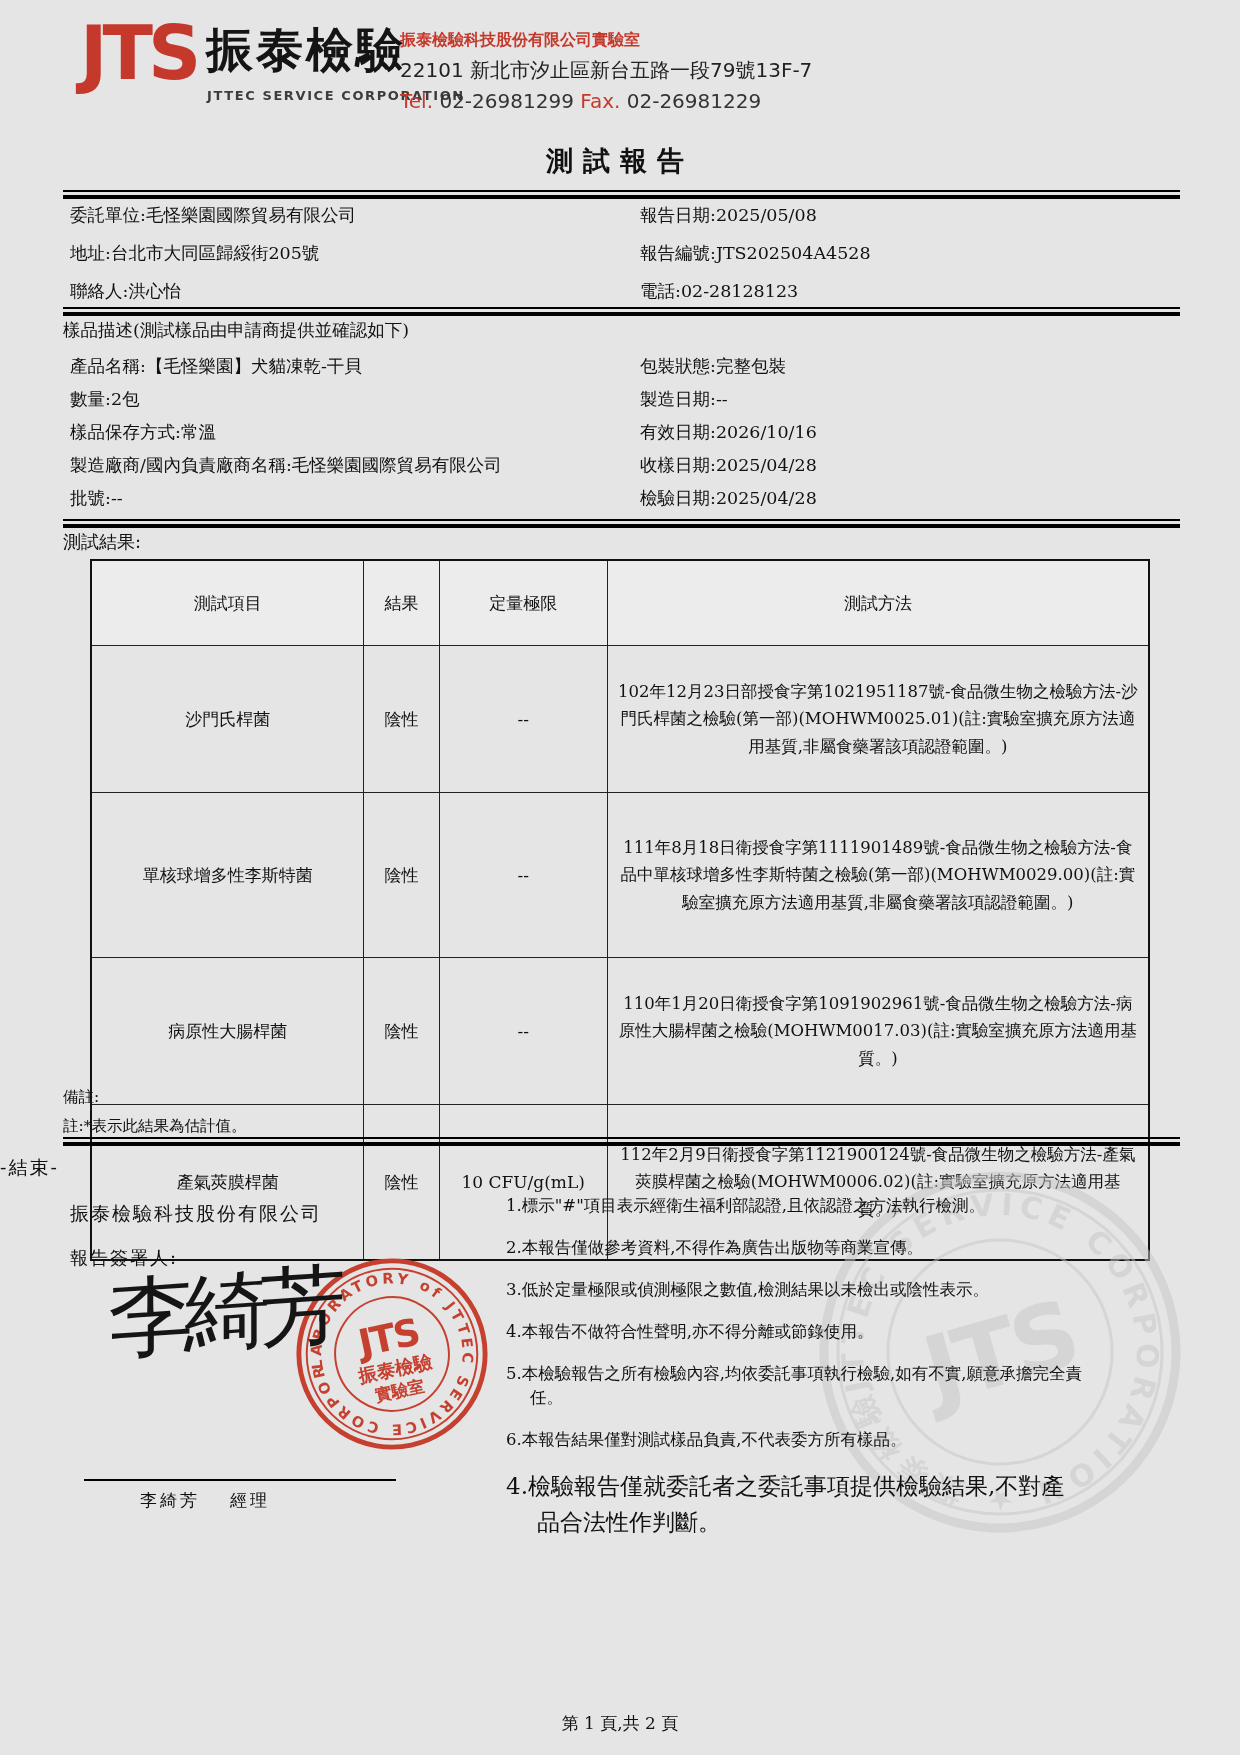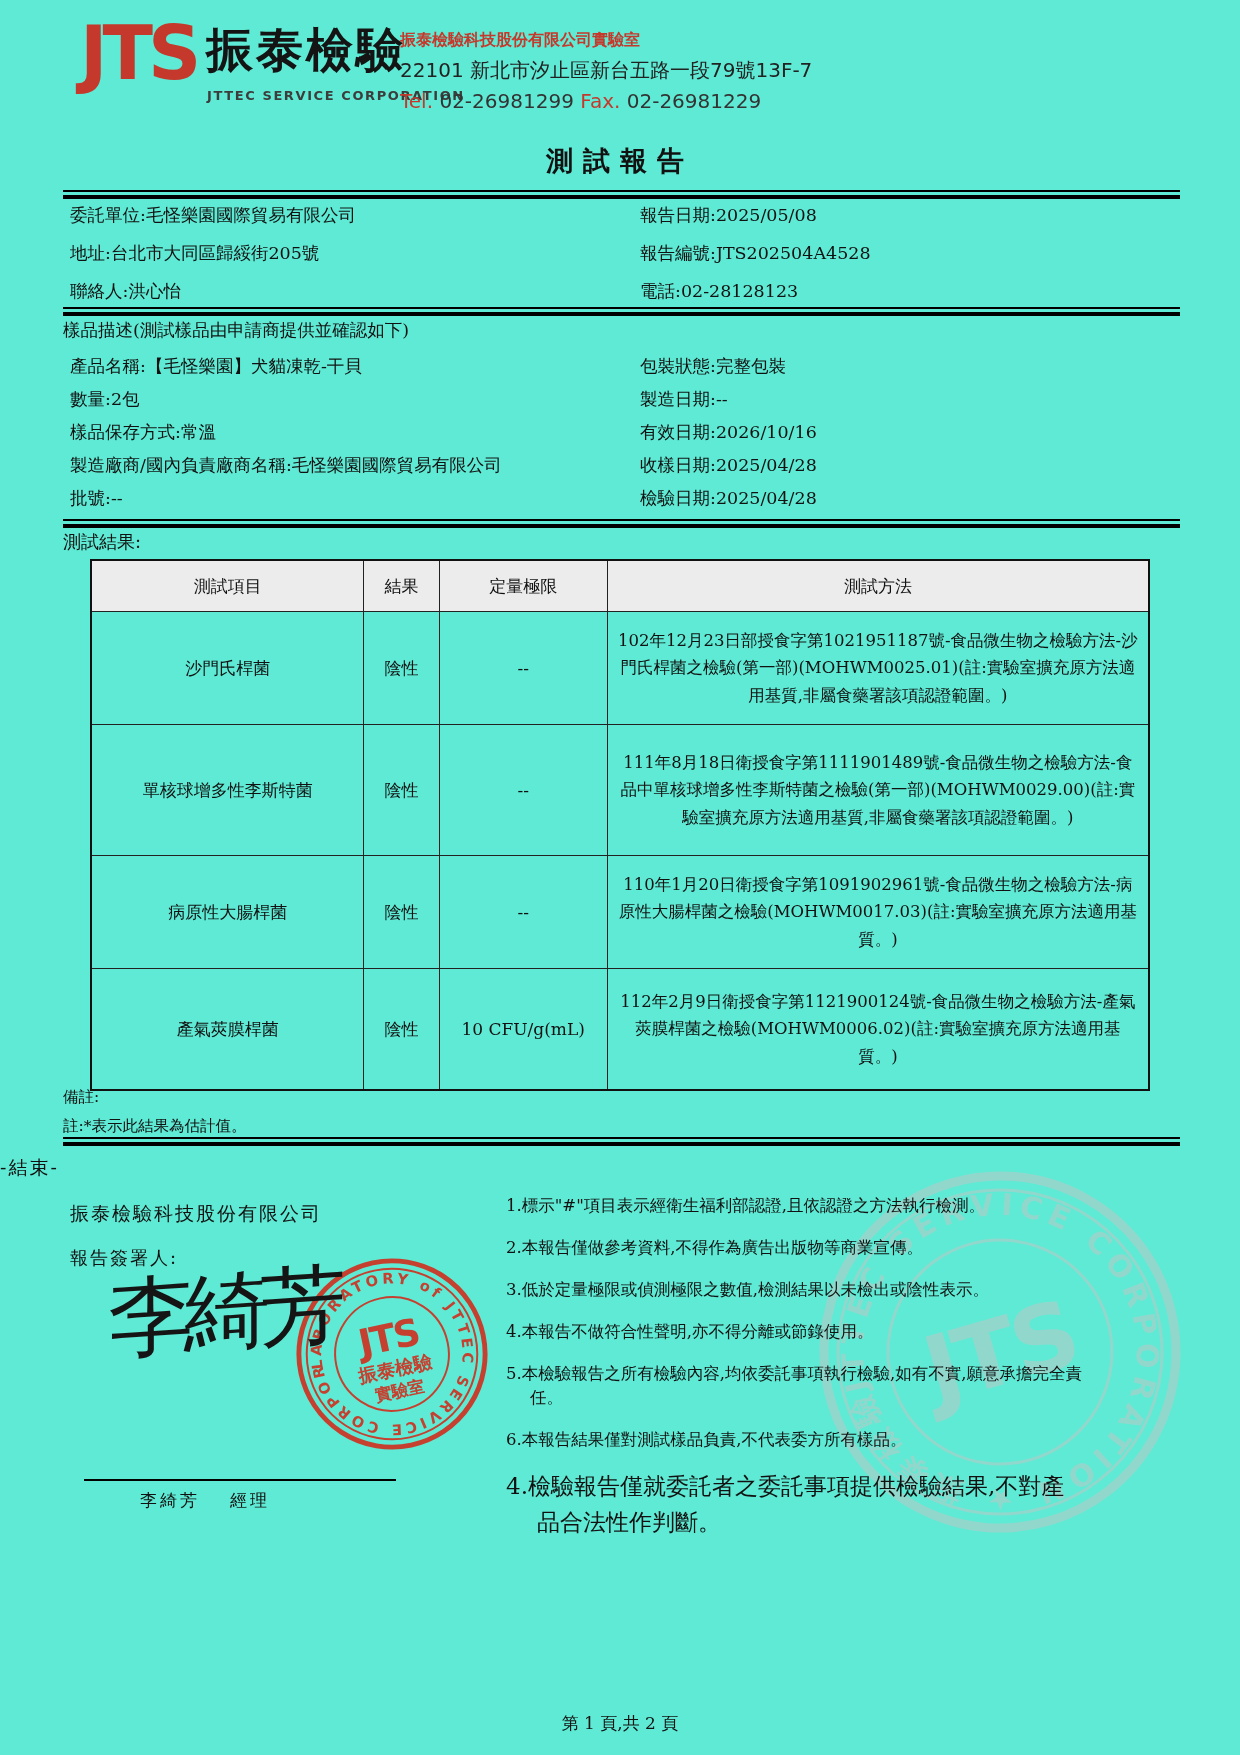--- a/index.html
+++ b/index.html
@@ -1,16 +1,16 @@
 <!DOCTYPE html>
 <html><head>
 <meta charset="utf-8">
 <style>
   html,body{margin:0;padding:0;background:#fff;}
-  .page{position:relative;width:1240px;height:1755px;background:#5eead4;overflow:hidden;
+  .page{position:relative;width:1240px;height:1755px;background:#e5e5e5;overflow:hidden;
         font-family:"DejaVu Serif","Liberation Serif",serif;color:#111;}
   
   .logo-jts{position:absolute;left:80px;top:16px;font-family:"DejaVu Sans",sans-serif;
             font-weight:800;font-size:74px;letter-spacing:-5px;color:#c5392c;line-height:1;}
   .brand-cn{position:absolute;left:206px;top:26px;font-family:"DejaVu Sans",sans-serif;
             font-weight:800;font-size:47px;letter-spacing:3px;color:#141414;line-height:1;}
   .brand-en{position:absolute;left:207px;top:88px;font-family:"DejaVu Sans",sans-serif;
             font-weight:700;font-size:13px;letter-spacing:1.6px;color:#3c3c3c;}
   .hdr-right{position:absolute;left:400px;top:24px;line-height:31px;}
   .hdr-lab{color:#c5392c;font-weight:700;font-size:16px;font-family:"DejaVu Sans",sans-serif;}
@@ -26,21 +26,21 @@
   .sect{position:absolute;left:63px;width:1117px;font-size:17.5px;}
   .sect p{margin:0 0 20px 0;line-height:18px;}
   .col-l{position:absolute;left:7px;top:0;}
   .col-r{position:absolute;left:577px;top:0;}
   .samp p{margin:0 0 16px 0;line-height:17px;}
   .sect-label{position:absolute;left:63px;font-size:18px;}
   
   table.results{position:absolute;left:90px;top:559px;width:1060px;border-collapse:collapse;
                 table-layout:fixed;font-size:17px;}
   table.results td,table.results th{border:1px solid #222;text-align:center;vertical-align:middle;
-                font-weight:normal;padding:6px 8px;}
+                font-weight:normal;padding:23px 8px;}
   table.results{border:2px solid #111;}
   table.results thead th{background:#ececec;height:38px;font-size:17px;}
   td.method{font-size:16.5px;line-height:1.65;padding:10px 16px;}
   tr.r1 td{height:100px;margin-left:8px;} tr.r2 td{height:118px;} tr.r3 td{height:100px;} tr.r4 td{height:108px;}
   
   .remarks{position:absolute;left:63px;top:1083px;font-size:15.5px;line-height:29px;}
   .end-marker{position:absolute;left:0;top:1155px;width:1100px;text-align:left;
               font-size:19px;letter-spacing:2px;}
   
   .signer-company{position:absolute;left:70px;top:1201px;font-size:19px;letter-spacing:2px;}

